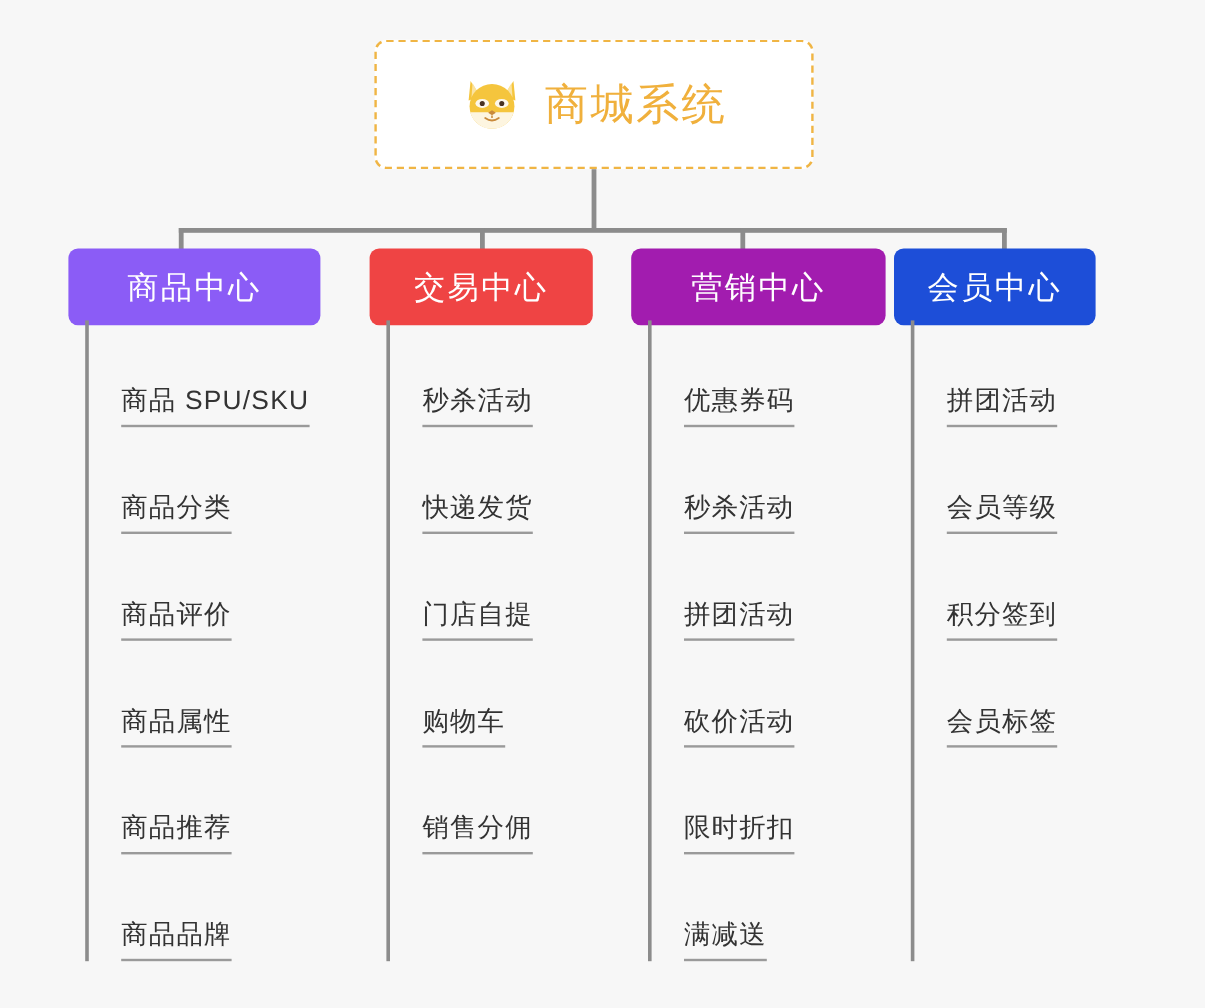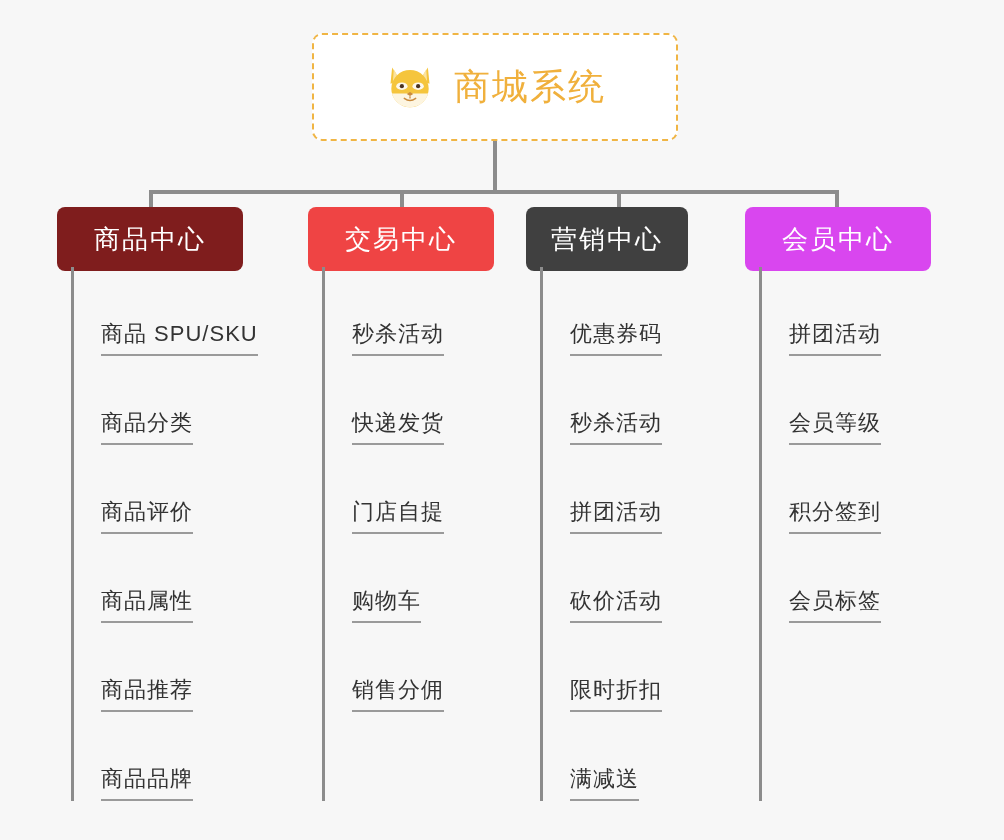--- a/index.html
+++ b/index.html
@@ -138,21 +138,21 @@
   <span class="root-title" style="color: rgb(240, 176, 60);">商城系统</span>
 </div>
 
 <div class="line" id="stem-root" style="background: rgb(140, 140, 140);"></div>
 <div class="line" id="bus-horizontal" style="background: rgb(140, 140, 140);"></div>
 <div class="drop" style="left: 149px; background: rgb(140, 140, 140);"></div>
 <div class="drop" style="left: 400px; background: rgb(140, 140, 140);"></div>
 <div class="drop" style="left: 617px; background: rgb(140, 140, 140);"></div>
 <div class="drop" style="left: 835px; background: rgb(140, 140, 140);"></div>
 
-<div class="center-box" id="box-0" style="left: 57px; width: 186px; background: #7f1d1d;">
+<div class="center-box" id="box-0" style="left: 57px; width: 210px; background: #8b5cf6;">
   <span>商品中心</span>
 </div>
 <div class="column" id="col-0" style="left:71px; width:230px;">
   <div class="spine" style="height: 534px; background: rgb(140, 140, 140);"></div>
   <div class="sub-item">
       <span class="sub-label">商品 SPU/SKU</span>
     </div>
   <div class="sub-item">
       <span class="sub-label">商品分类</span>
     </div>
@@ -185,21 +185,21 @@
       <span class="sub-label">门店自提</span>
     </div>
   <div class="sub-item">
       <span class="sub-label">购物车</span>
     </div>
   <div class="sub-item">
       <span class="sub-label">销售分佣</span>
     </div>
 </div>
 
-<div class="center-box" id="box-2" style="left: 526px; width: 162px; background: #404040;">
+<div class="center-box" id="box-2" style="left: 526px; width: 212px; background: #a21caf;">
   <span>营销中心</span>
 </div>
 <div class="column" id="col-2" style="left:540px; width:210px;">
   <div class="spine" style="height: 534px; background: rgb(140, 140, 140);"></div>
   <div class="sub-item">
       <span class="sub-label">优惠券码</span>
     </div>
   <div class="sub-item">
       <span class="sub-label">秒杀活动</span>
     </div>
@@ -210,21 +210,21 @@
       <span class="sub-label">砍价活动</span>
     </div>
   <div class="sub-item">
       <span class="sub-label">限时折扣</span>
     </div>
   <div class="sub-item">
       <span class="sub-label">满减送</span>
     </div>
 </div>
 
-<div class="center-box" id="box-3" style="left: 745px; width: 186px; background: #d946ef;">
+<div class="center-box" id="box-3" style="left: 745px; width: 168px; background: #1d4ed8;">
   <span>会员中心</span>
 </div>
 <div class="column" id="col-3" style="left:759px; width:210px;">
   <div class="spine" style="height: 534px; background: rgb(140, 140, 140);"></div>
   <div class="sub-item">
       <span class="sub-label">拼团活动</span>
     </div>
   <div class="sub-item">
       <span class="sub-label">会员等级</span>
     </div>

